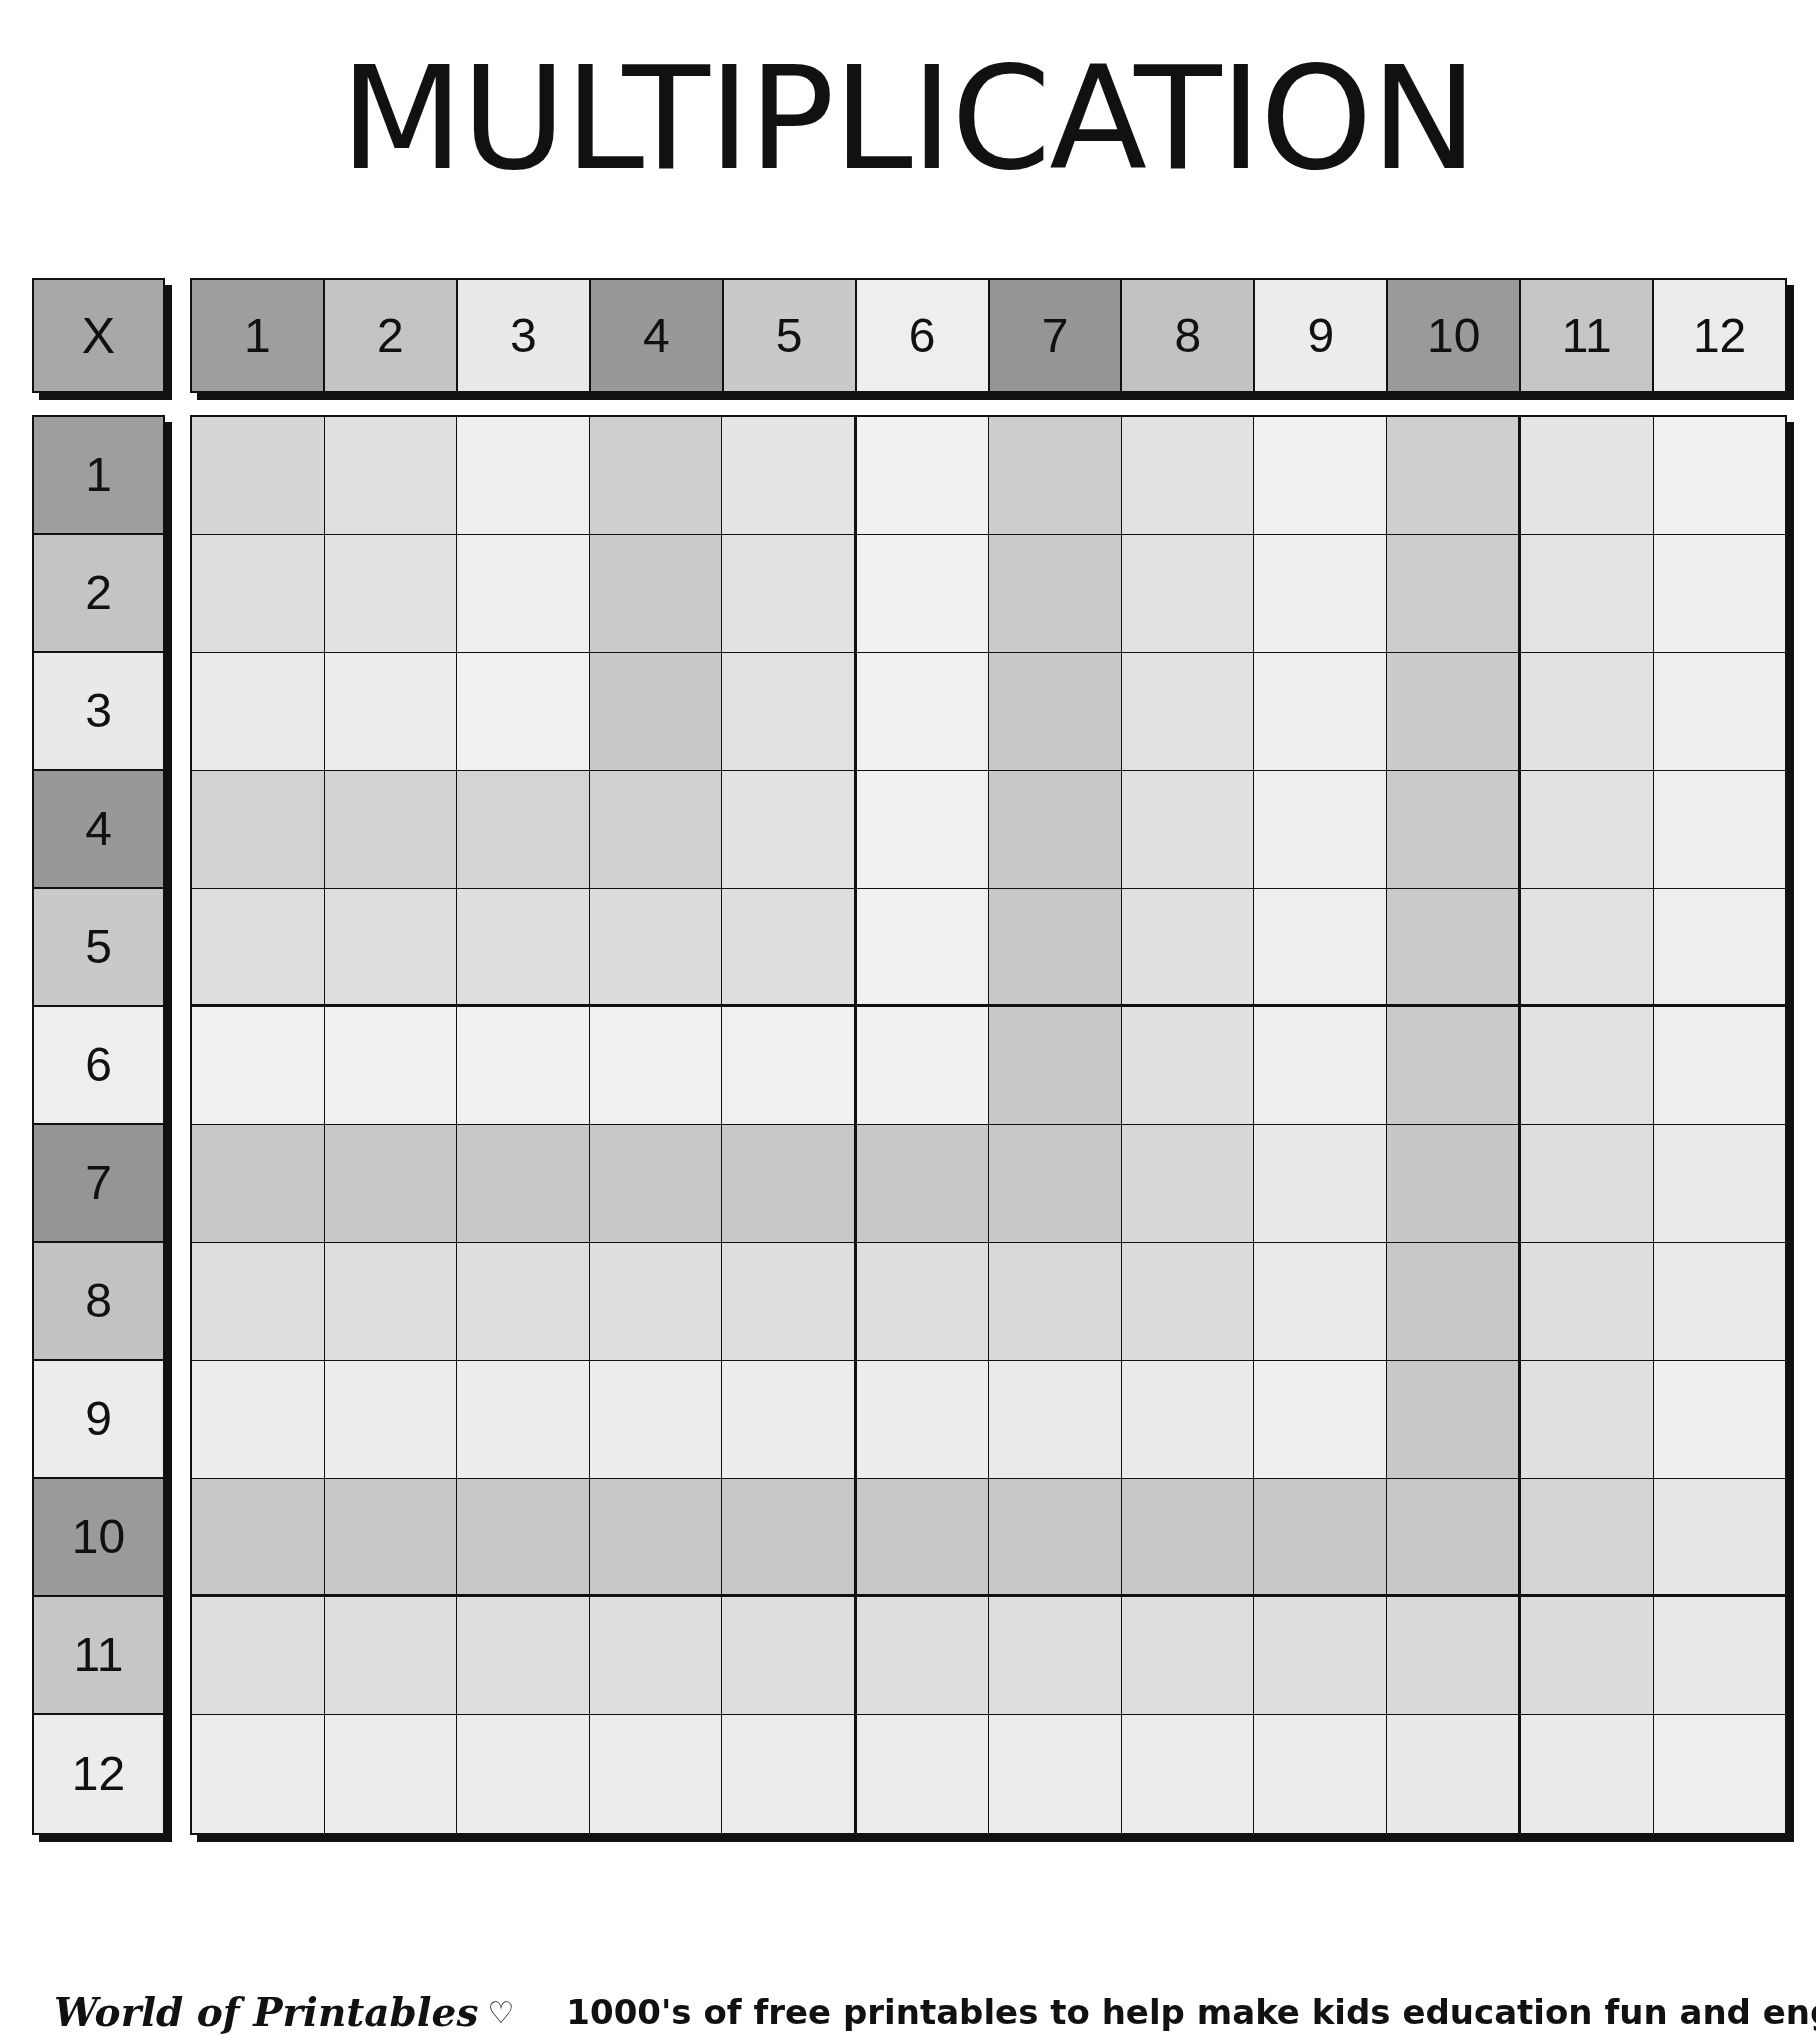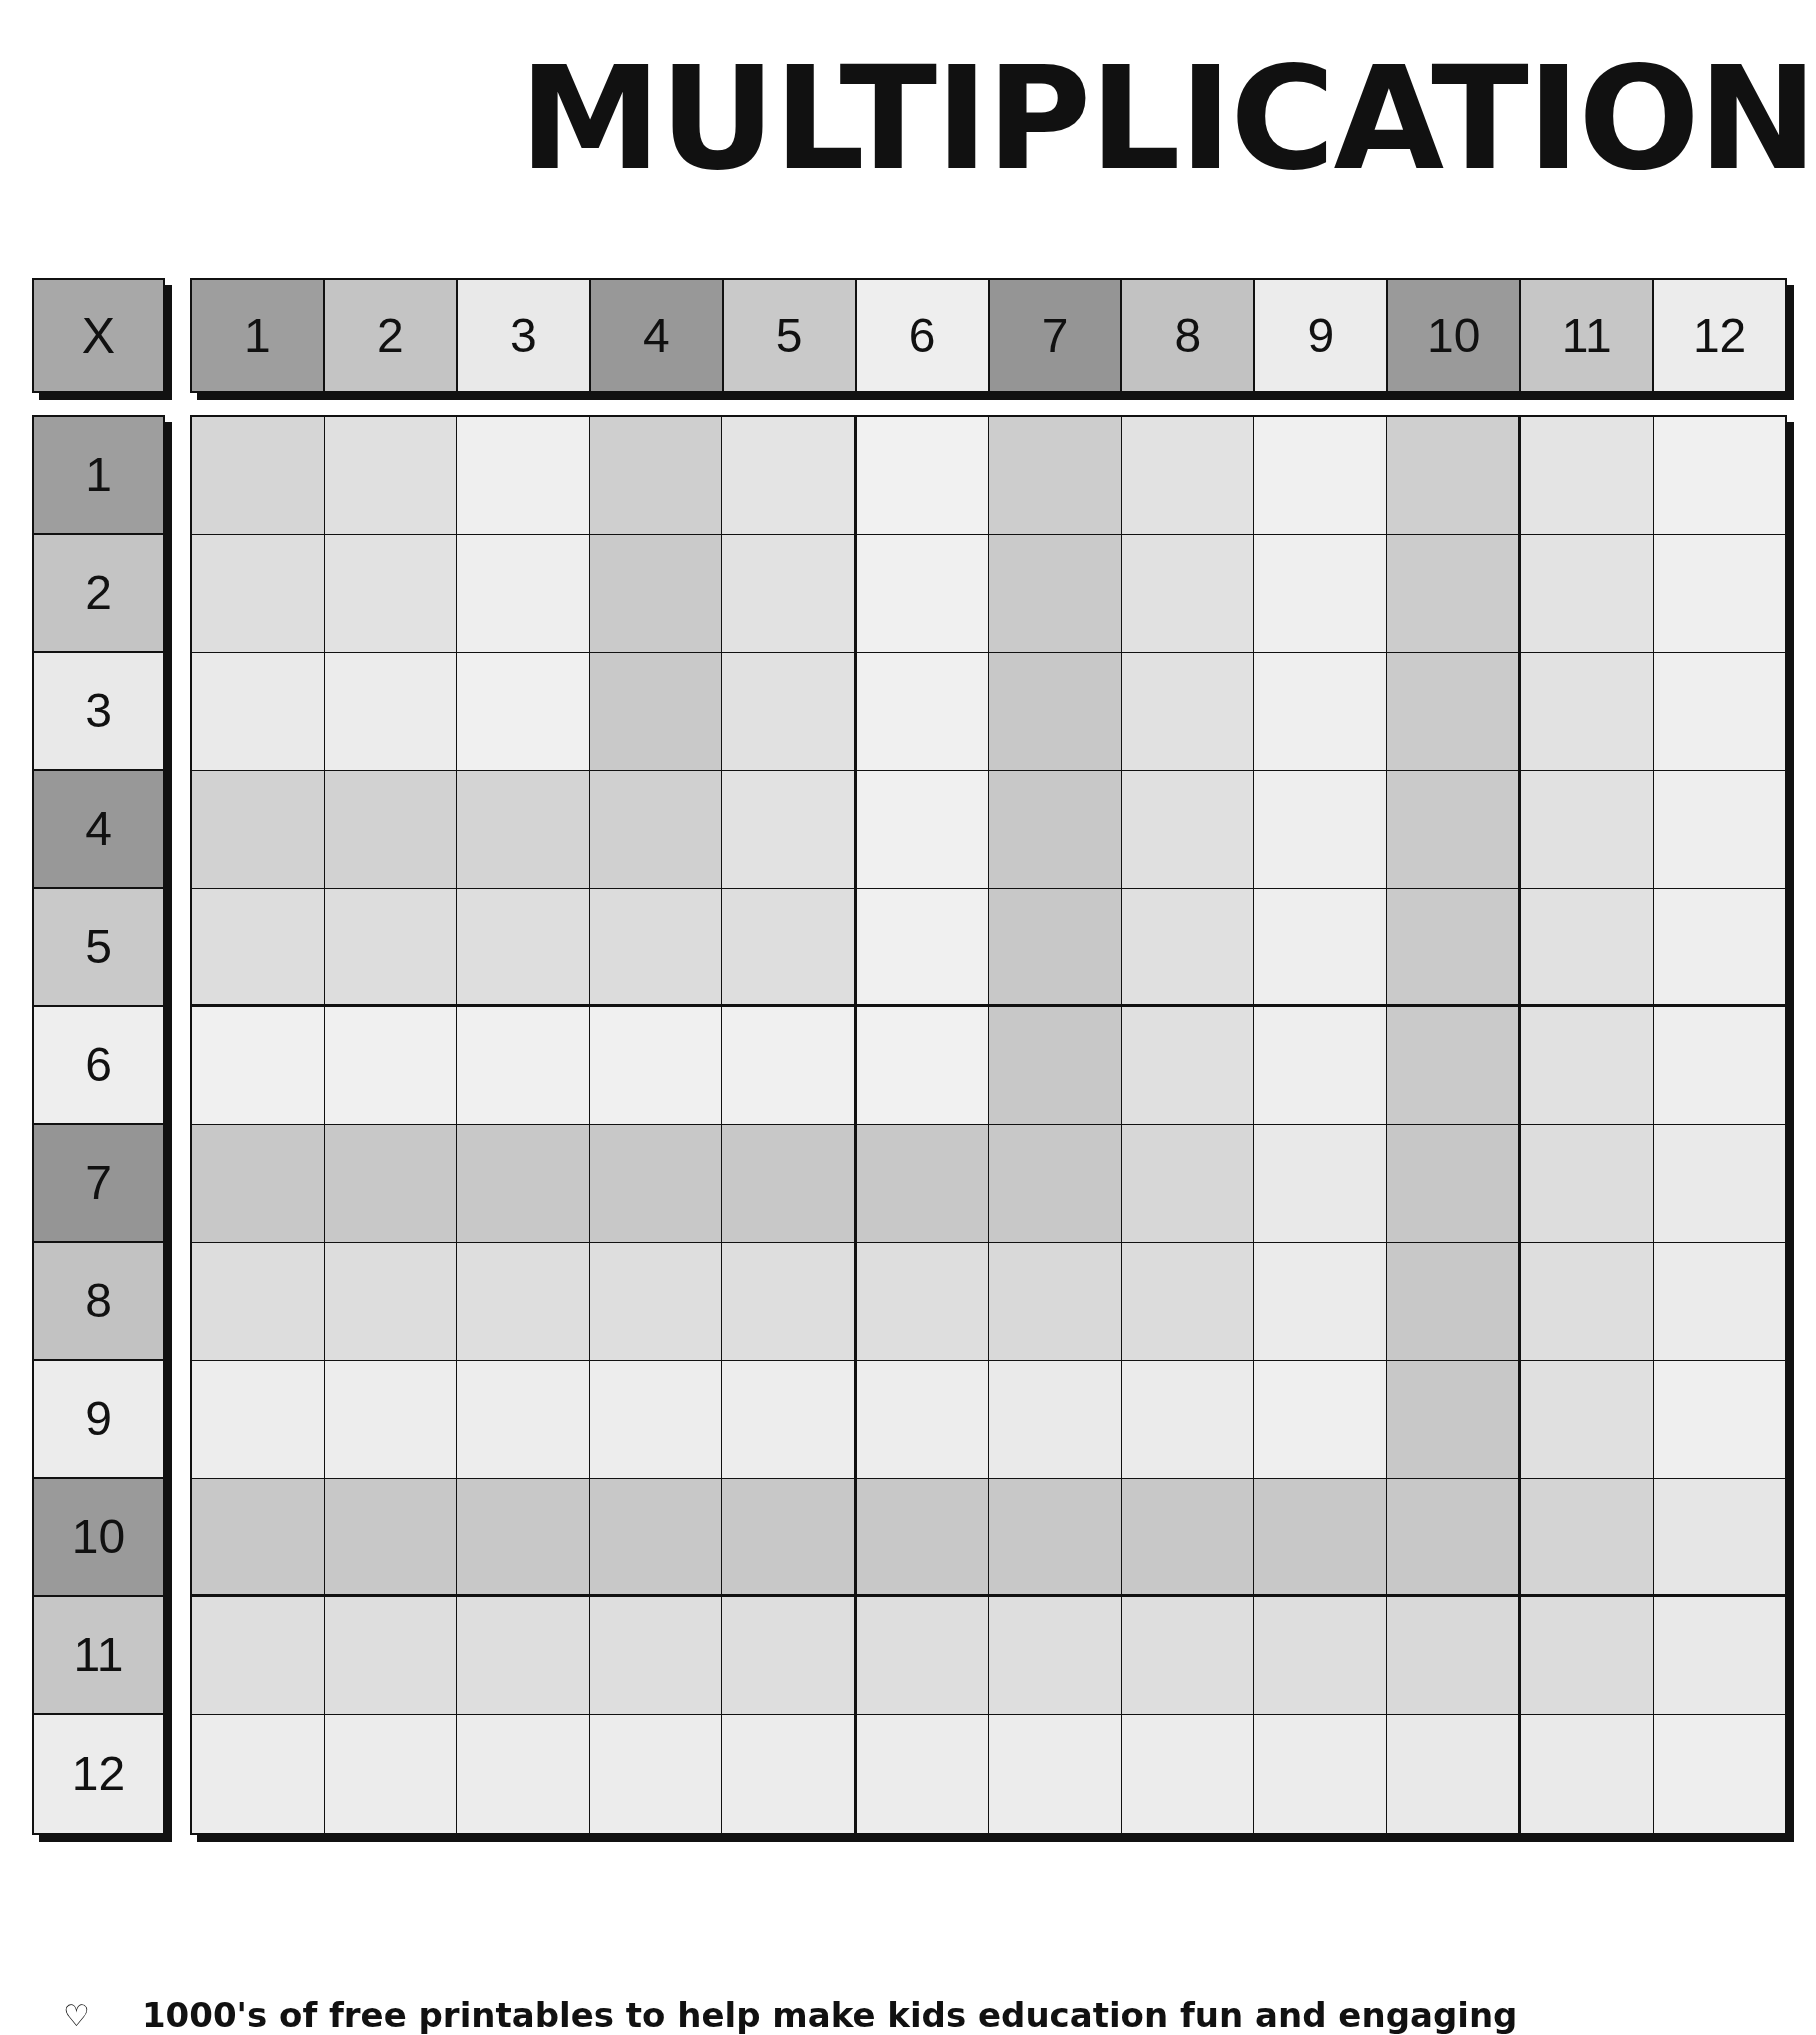--- a/index.html
+++ b/index.html
@@ -18,23 +18,23 @@
   .page {
     position: relative;
     width: 1816px;
     height: 2036px;
     box-sizing: border-box;
     padding: 0;
   }
 
   
   .title {
-    text-align: right;
+    text-align: center;
     font-family: "DejaVu Sans", sans-serif;
-    font-weight: 700;
+    font-weight: 400;
     font-size: 143px;
     letter-spacing: -1.8px;
     line-height: 1;
     margin: 47px 0 0 0;
     color: #111111;
   }
 
   
   .grid-area {
     position: absolute;
@@ -425,18 +425,19 @@
               <div class="mcell" style="background: rgb(234, 234, 234);"></div>
               <div class="mcell" style="background: rgb(238, 238, 238);"></div>
             </div>
           </div>
       </div>
     </div>
 
   </div>
 
   <div class="footer">
+    <span class="brand">World of Printables</span>
     <span class="heart">♡</span>
     <span class="tagline">1000's of free printables to help make kids education fun and engaging</span>
   </div>
 
 </div>
 
 
 </body></html>

